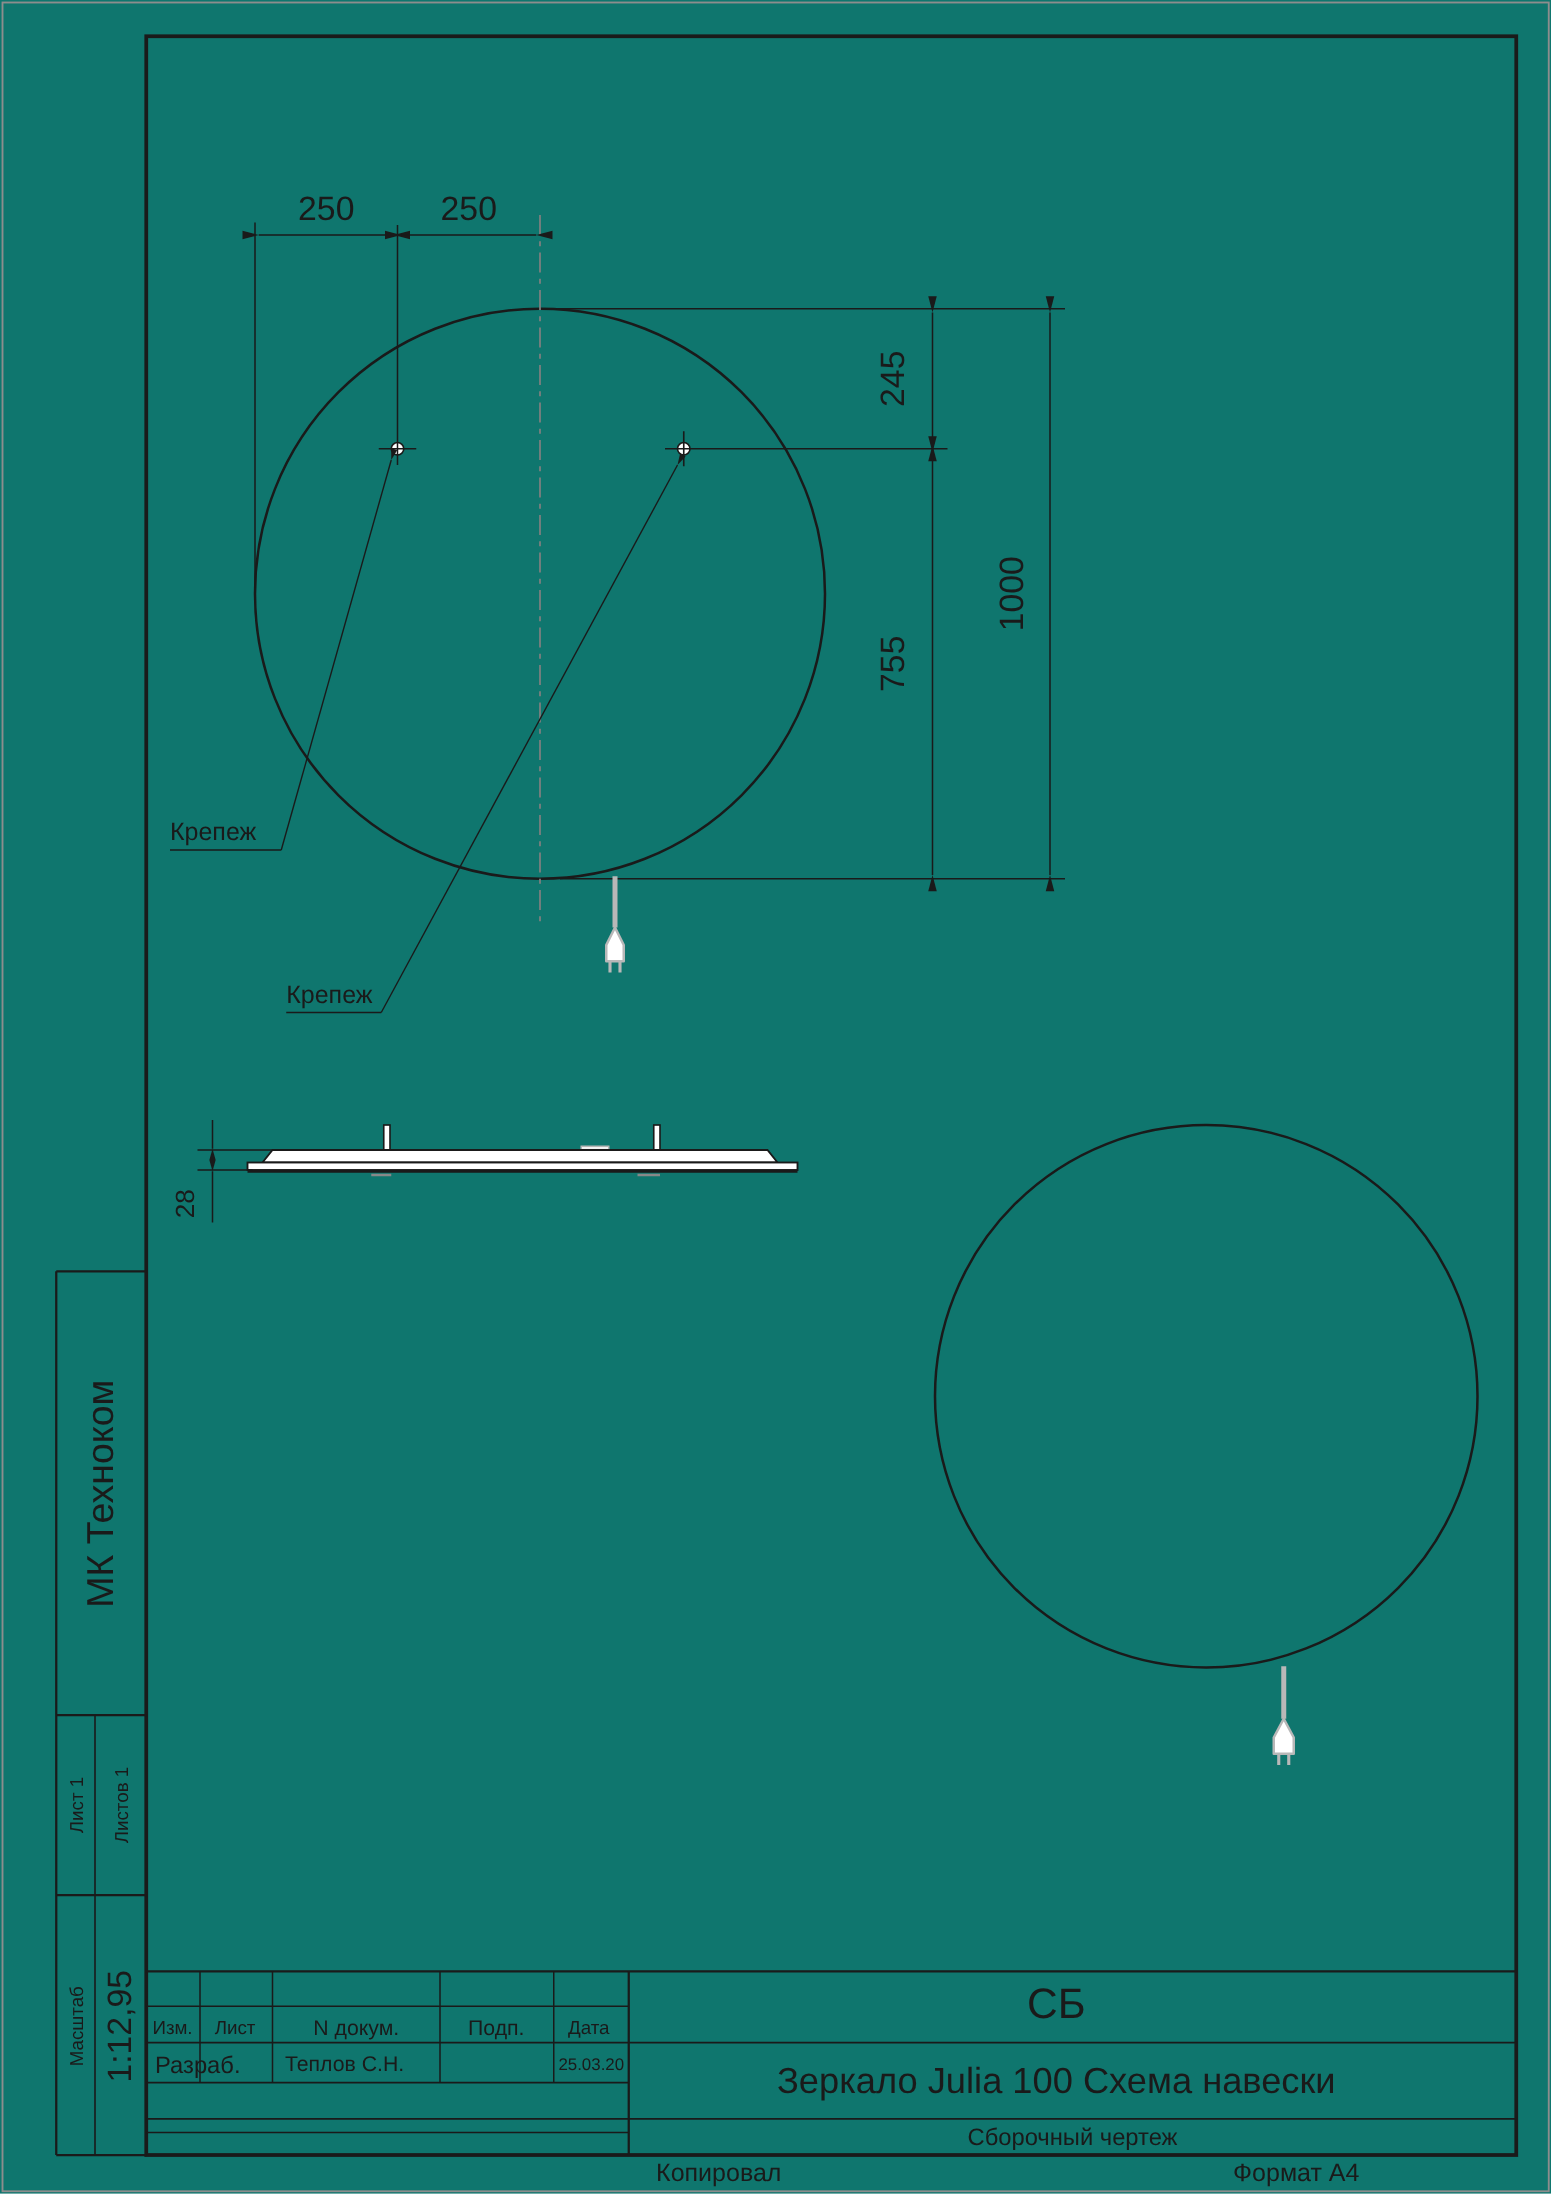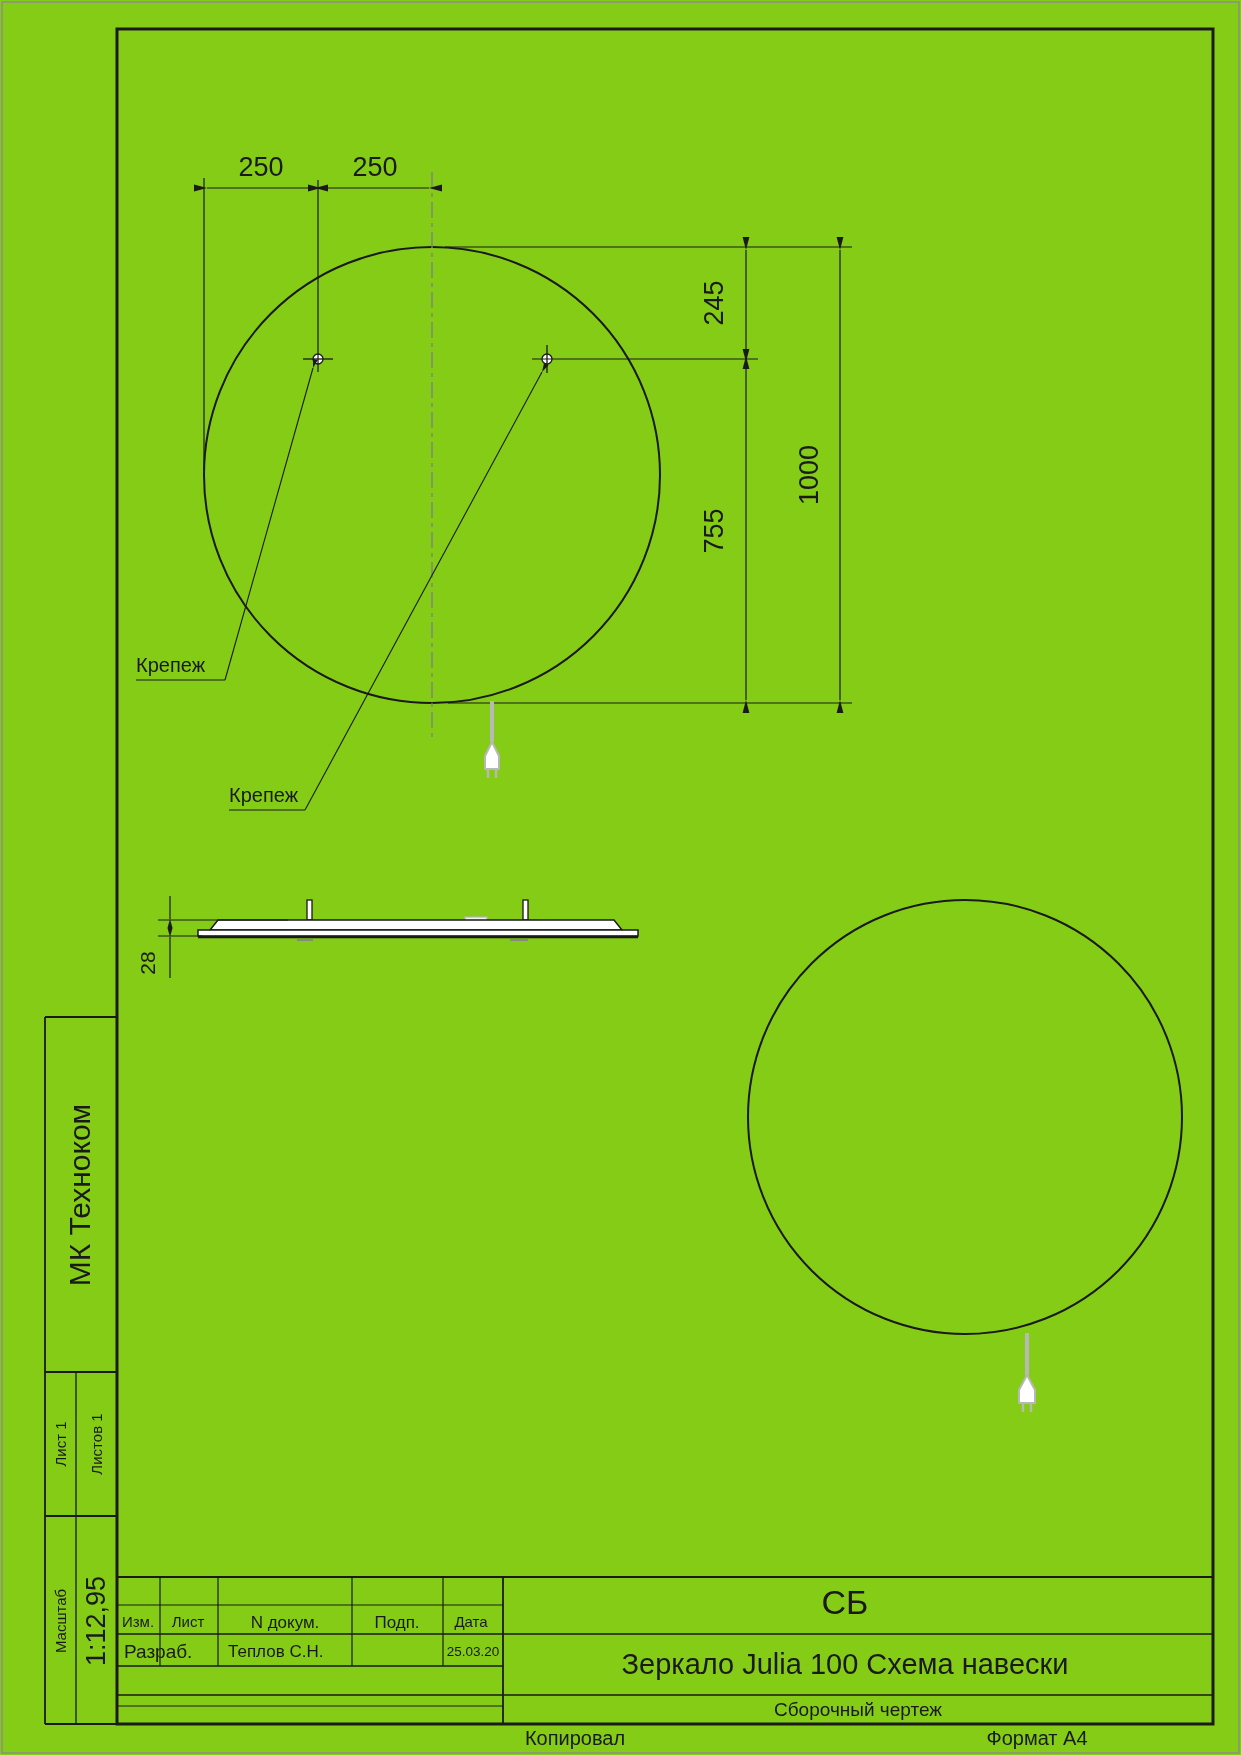--- a/index.html
+++ b/index.html
@@ -1,19 +1,19 @@
 <!DOCTYPE html>
 <html><head>
 <meta charset="utf-8">
 <style>
   html,body{margin:0;padding:0;background:#ffffff;}
   .page{
     position:relative;
     width:1241px;height:1755px;
-    background:#84cc16;
+    background:#0f766e;
     font-family:"Liberation Sans", sans-serif;
     overflow:hidden;
   }
   svg{position:absolute;left:0;top:0;}
   svg text{fill:#1a1a1a;}
 </style>
 </head>
 <body>
 
 <div class="page">

